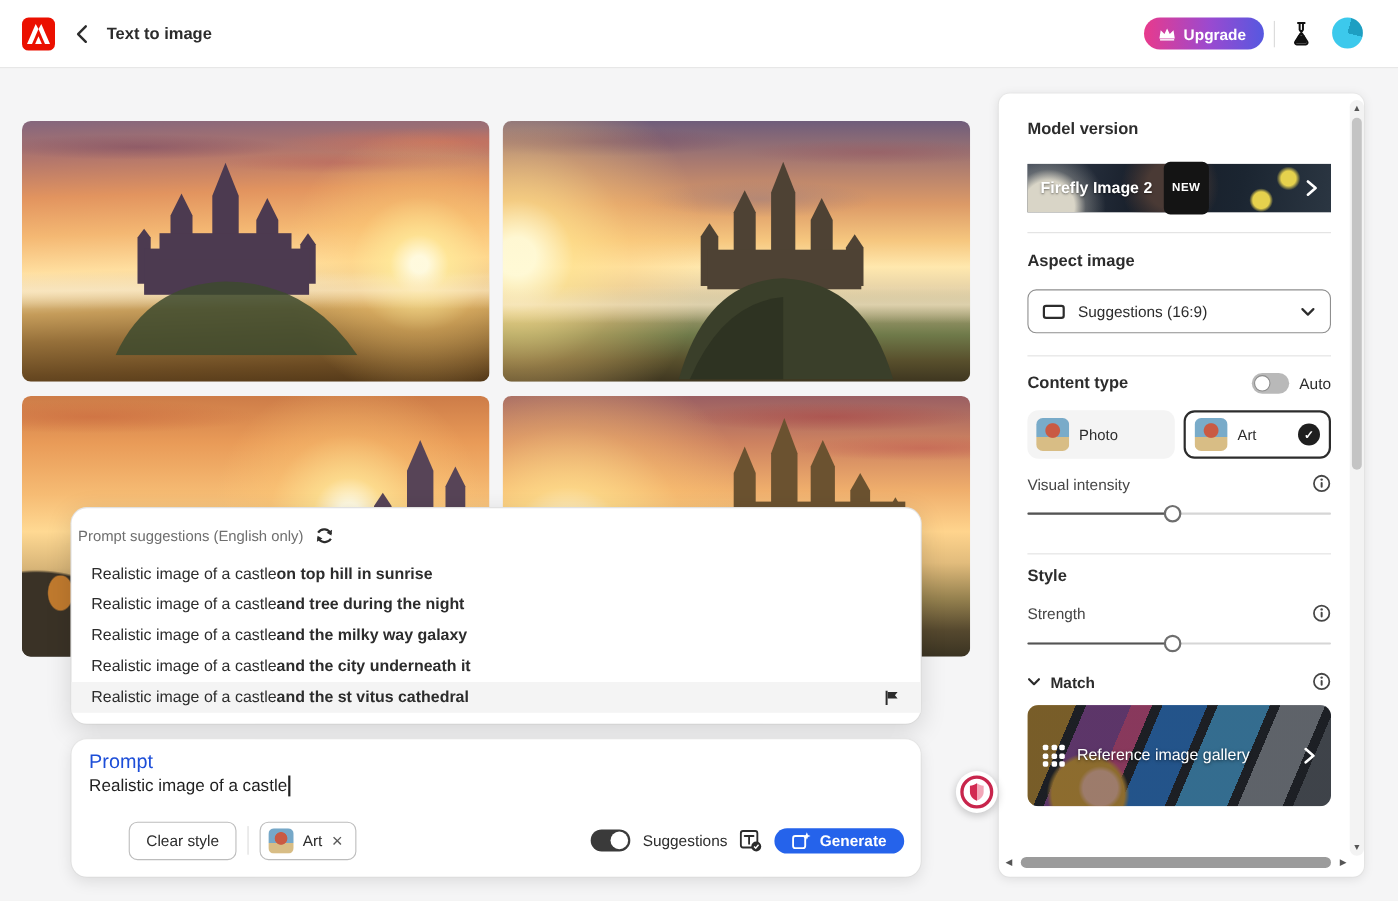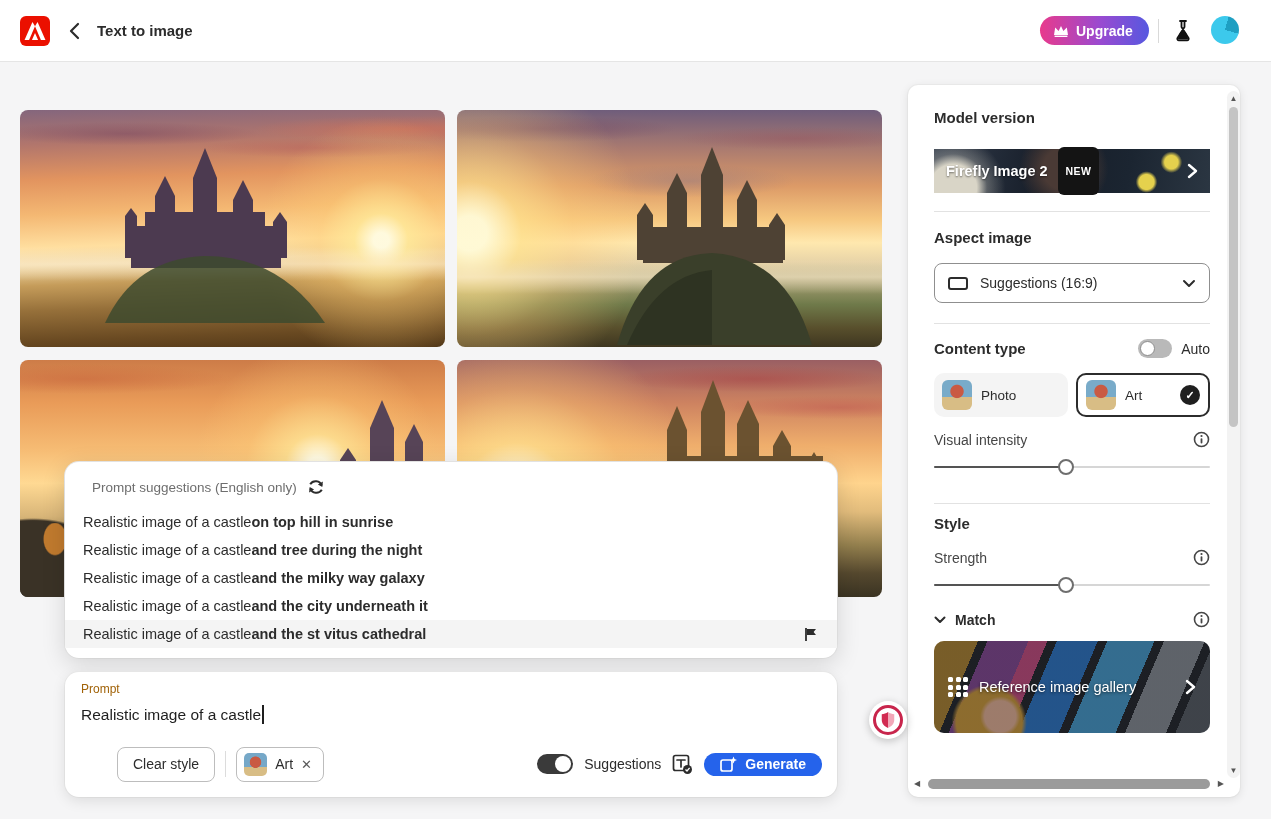--- a/index.html
+++ b/index.html
@@ -53,33 +53,33 @@
     background:
       radial-gradient(circle at 14% 58%, rgba(255,250,220,.95) 0 5%, rgba(255,222,140,.8) 14%, rgba(255,200,115,.4) 28%, rgba(255,195,115,0) 45%),
       radial-gradient(ellipse 45% 8% at 70% 8%, rgba(170,70,70,.6), rgba(170,70,70,0) 70%),
       radial-gradient(ellipse 40% 7% at 90% 20%, rgba(190,85,80,.5), rgba(190,85,80,0) 70%),
       linear-gradient(180deg, #9a5f63 0%, #cd8260 18%, #efae6c 36%, #ffd48d 52%, #e2bc7c 64%, #94804e 78%, #55482e 90%, #3a3322 100%); }
   .haze{ position:absolute; left:0; width:100%; height:34px; background:linear-gradient(180deg, rgba(255,245,220,0), rgba(255,240,210,.55), rgba(255,245,220,0)); }
 
   
   .popup{ position:absolute; left:65px; top:462px; width:772px; height:196px; background:#fff; border-radius:14px;
           box-shadow:0 6px 24px rgba(0,0,0,.14), 0 0 0 1px #ececec; z-index:6; }
-  .popup-head{ display:flex; align-items:center; gap:10px; padding:16px 27px 6px; }
+  .popup-head{ display:flex; align-items:center; gap:10px; padding:16px 6px 6px; }
   .popup-title{ font-size:13.5px; color:#6e6e6e; }
   .refresh-btn{ width:18px; height:18px; cursor:pointer; display:flex; }
   .sugg-list{ margin-top:6px; }
   .sugg-row{ display:flex; align-items:center; height:28px; padding:0 18px; font-size:14.5px; color:#2c2c2c; cursor:pointer; }
   .sugg-row .sfx{ font-weight:700; }
   .sugg-row.active{ background:#f4f4f4; }
   .sugg-row .flag{ margin-left:auto; display:flex; }
 
   
   .prompt-card{ position:absolute; left:65px; top:672px; width:772px; height:125px; background:#fff; border-radius:14px;
                 box-shadow:0 4px 14px rgba(0,0,0,.10), 0 0 0 1px #ececec; z-index:6; }
-  .prompt-label{ position:absolute; left:16px; top:10px; font-size:12px; color:#a16207; }
+  .prompt-label{ position:absolute; left:16px; top:10px; font-size:18px; color:#1d4ed8; }
   .prompt-input{ position:absolute; left:16px; top:33px; font-size:15.5px; color:#1f1f1f; display:flex; align-items:center; cursor:text; }
   .caret{ width:1.5px; height:19px; background:#1f1f1f; margin-left:1px; }
   .chip-row{ position:absolute; left:16px; top:74px; height:36px; display:flex; align-items:center;margin-left:36px; }
   .clear-style-btn{ height:35px; padding:0 15px; border:1.5px solid #bdbdbd; border-radius:8px; background:#fff;
                     font-size:14px; color:#2c2c2c; cursor:pointer; font-family:inherit; }
   .chip-divider{ width:1px; height:26px; background:#dcdcdc; margin:0 10px; }
   .style-chip{ height:35px; padding:0 11px 0 7px; border:1.5px solid #bdbdbd; border-radius:8px; background:#fff;
                display:flex; align-items:center; gap:8px; cursor:pointer; }
   .chip-thumb{ width:23px; height:23px; border-radius:5px;
                background: radial-gradient(circle at 50% 40%, #c95a43 0 30%, rgba(201,90,67,0) 34%),

